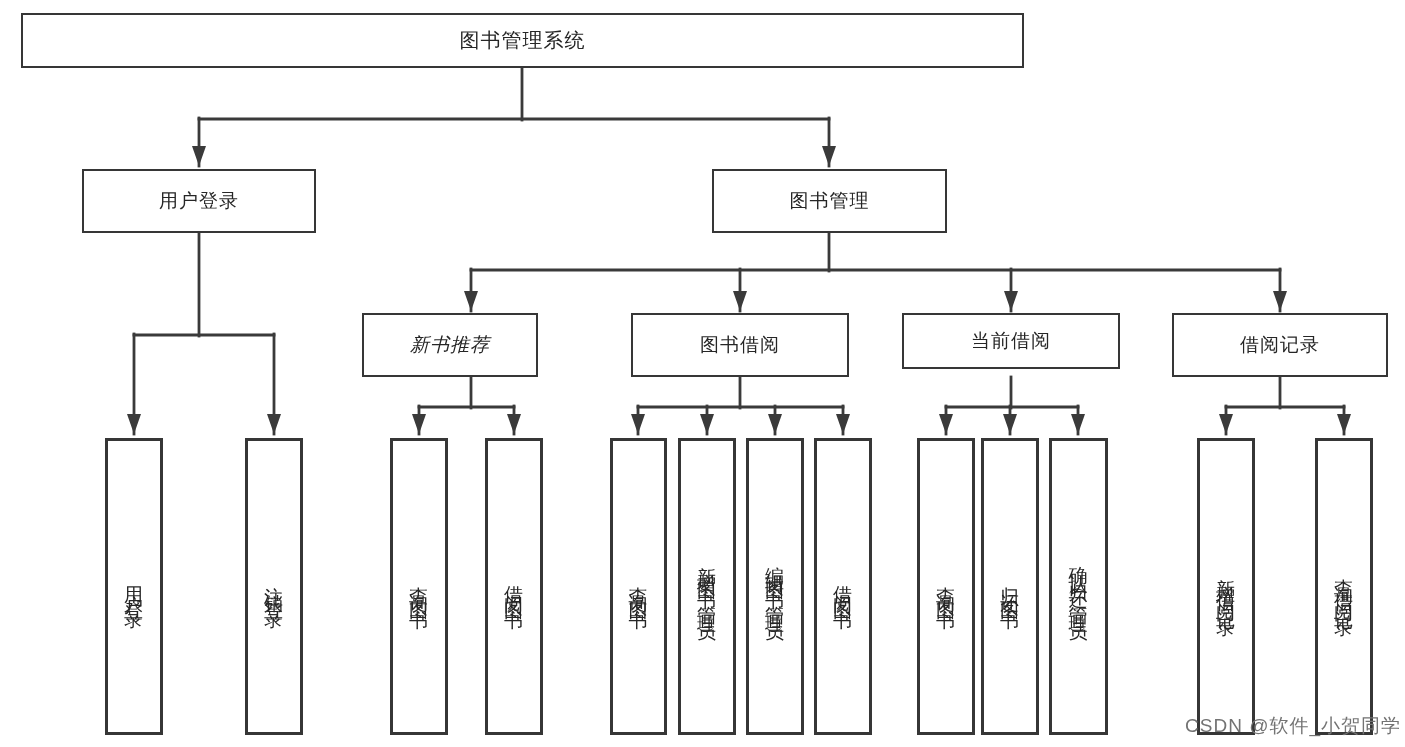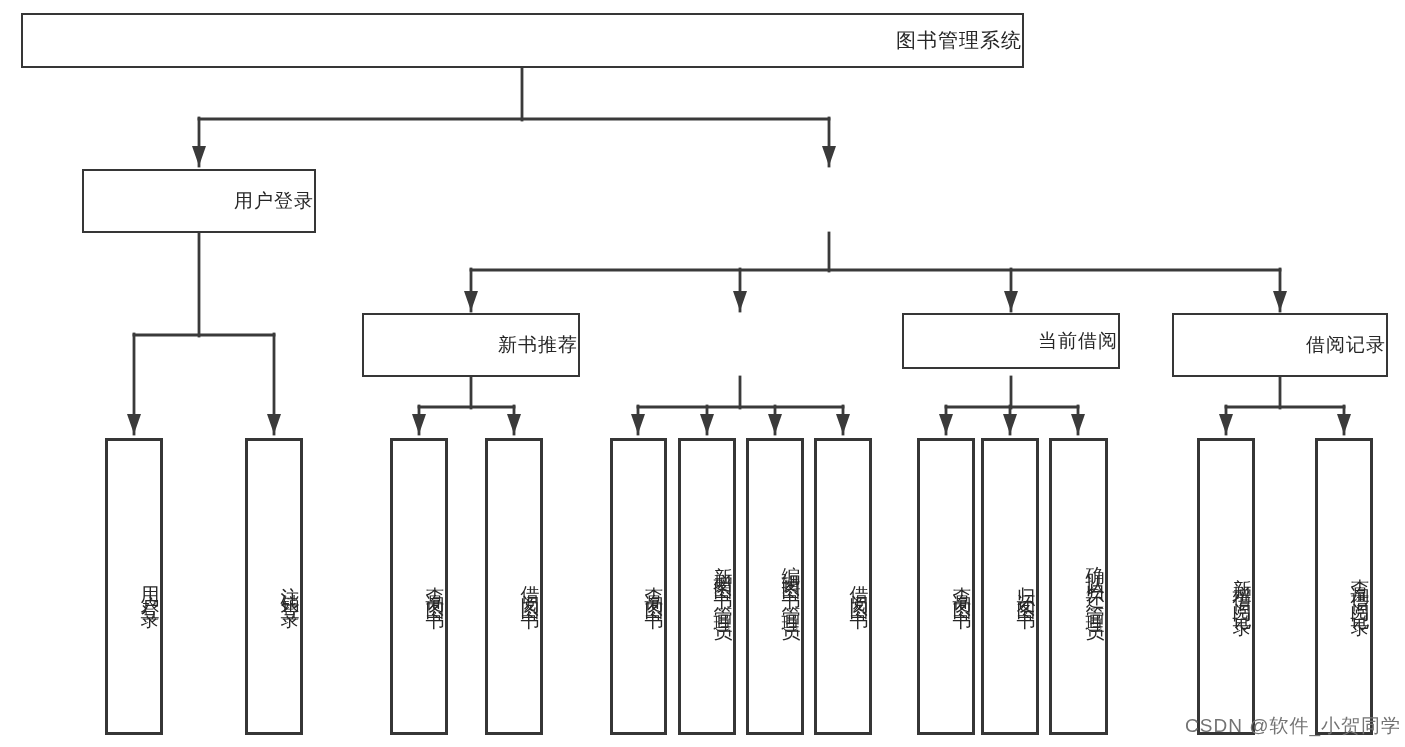--- a/index.html
+++ b/index.html
@@ -11,41 +11,41 @@
     color:#262626;
     overflow:hidden;
   }
   #wires{position:absolute;left:0;top:0;width:1405px;height:747px;}
 
   .node{
     position:absolute;
     background:#ffffff;
     border:2.5px solid #363636;
     box-sizing:border-box;
-    display:flex;align-items:center;justify-content:flex-end;
+    display:flex;align-items:center;justify-content:center;
     font-size:19px;
     letter-spacing:1px;
     white-space:nowrap;
   }
   .node.leaf{
     border-width:3px;
   }
   .leaf .vtext{
     writing-mode:vertical-rl;
     text-orientation:mixed;
     letter-spacing:8px;
     font-size:19px;
     line-height:1;
   }
 
   
   .n-root {left:21px;  top:13px;  width:1003px;height:55px; border-width:2px; font-size:20px;}
   .n-l2-0 {left:82px;  top:169px; width:234px; height:64px;}
   .n-l2-1 {left:712px; top:169px; width:235px; height:64px;}
-  .n-l3-0 {left:362px; top:313px; width:218px; height:64px;}
+  .n-l3-0 {left:362px; top:313px; width:176px; height:64px;font-style:italic;}
   .n-l3-1 {left:631px; top:313px; width:218px; height:64px;}
   .n-l3-2 {left:902px; top:313px; width:218px; height:56px;}
   .n-l3-3 {left:1172px;top:313px; width:216px; height:64px;}
 
   .n-leaf-0 {left:105px; top:438px;width:58px;height:297px;}
   .n-leaf-1 {left:245px; top:438px;width:58px;height:297px;}
   .n-leaf-2 {left:390px; top:438px;width:58px;height:297px;}
   .n-leaf-3 {left:485px; top:438px;width:58px;height:297px;}
   .n-leaf-4 {left:610px; top:438px;width:57px;height:297px;}
   .n-leaf-5 {left:678px; top:438px;width:58px;height:297px;}
@@ -128,23 +128,29 @@
     </g>
   </svg>
 
   <div class="node n-root">
     <span>图书管理系统</span>
   </div>
 
   <div class="node n-l2-0">
     <span>用户登录</span>
   </div>
+  <div class="node n-l2-1">
+    <span>图书管理</span>
+  </div>
 
   <div class="node n-l3-0">
     <span>新书推荐</span>
+  </div>
+  <div class="node n-l3-1">
+    <span>图书借阅</span>
   </div>
   <div class="node n-l3-2">
     <span>当前借阅</span>
   </div>
   <div class="node n-l3-3">
     <span>借阅记录</span>
   </div>
 
   <div class="node leaf n-leaf-0">
     <span class="vtext">用户登录</span>

